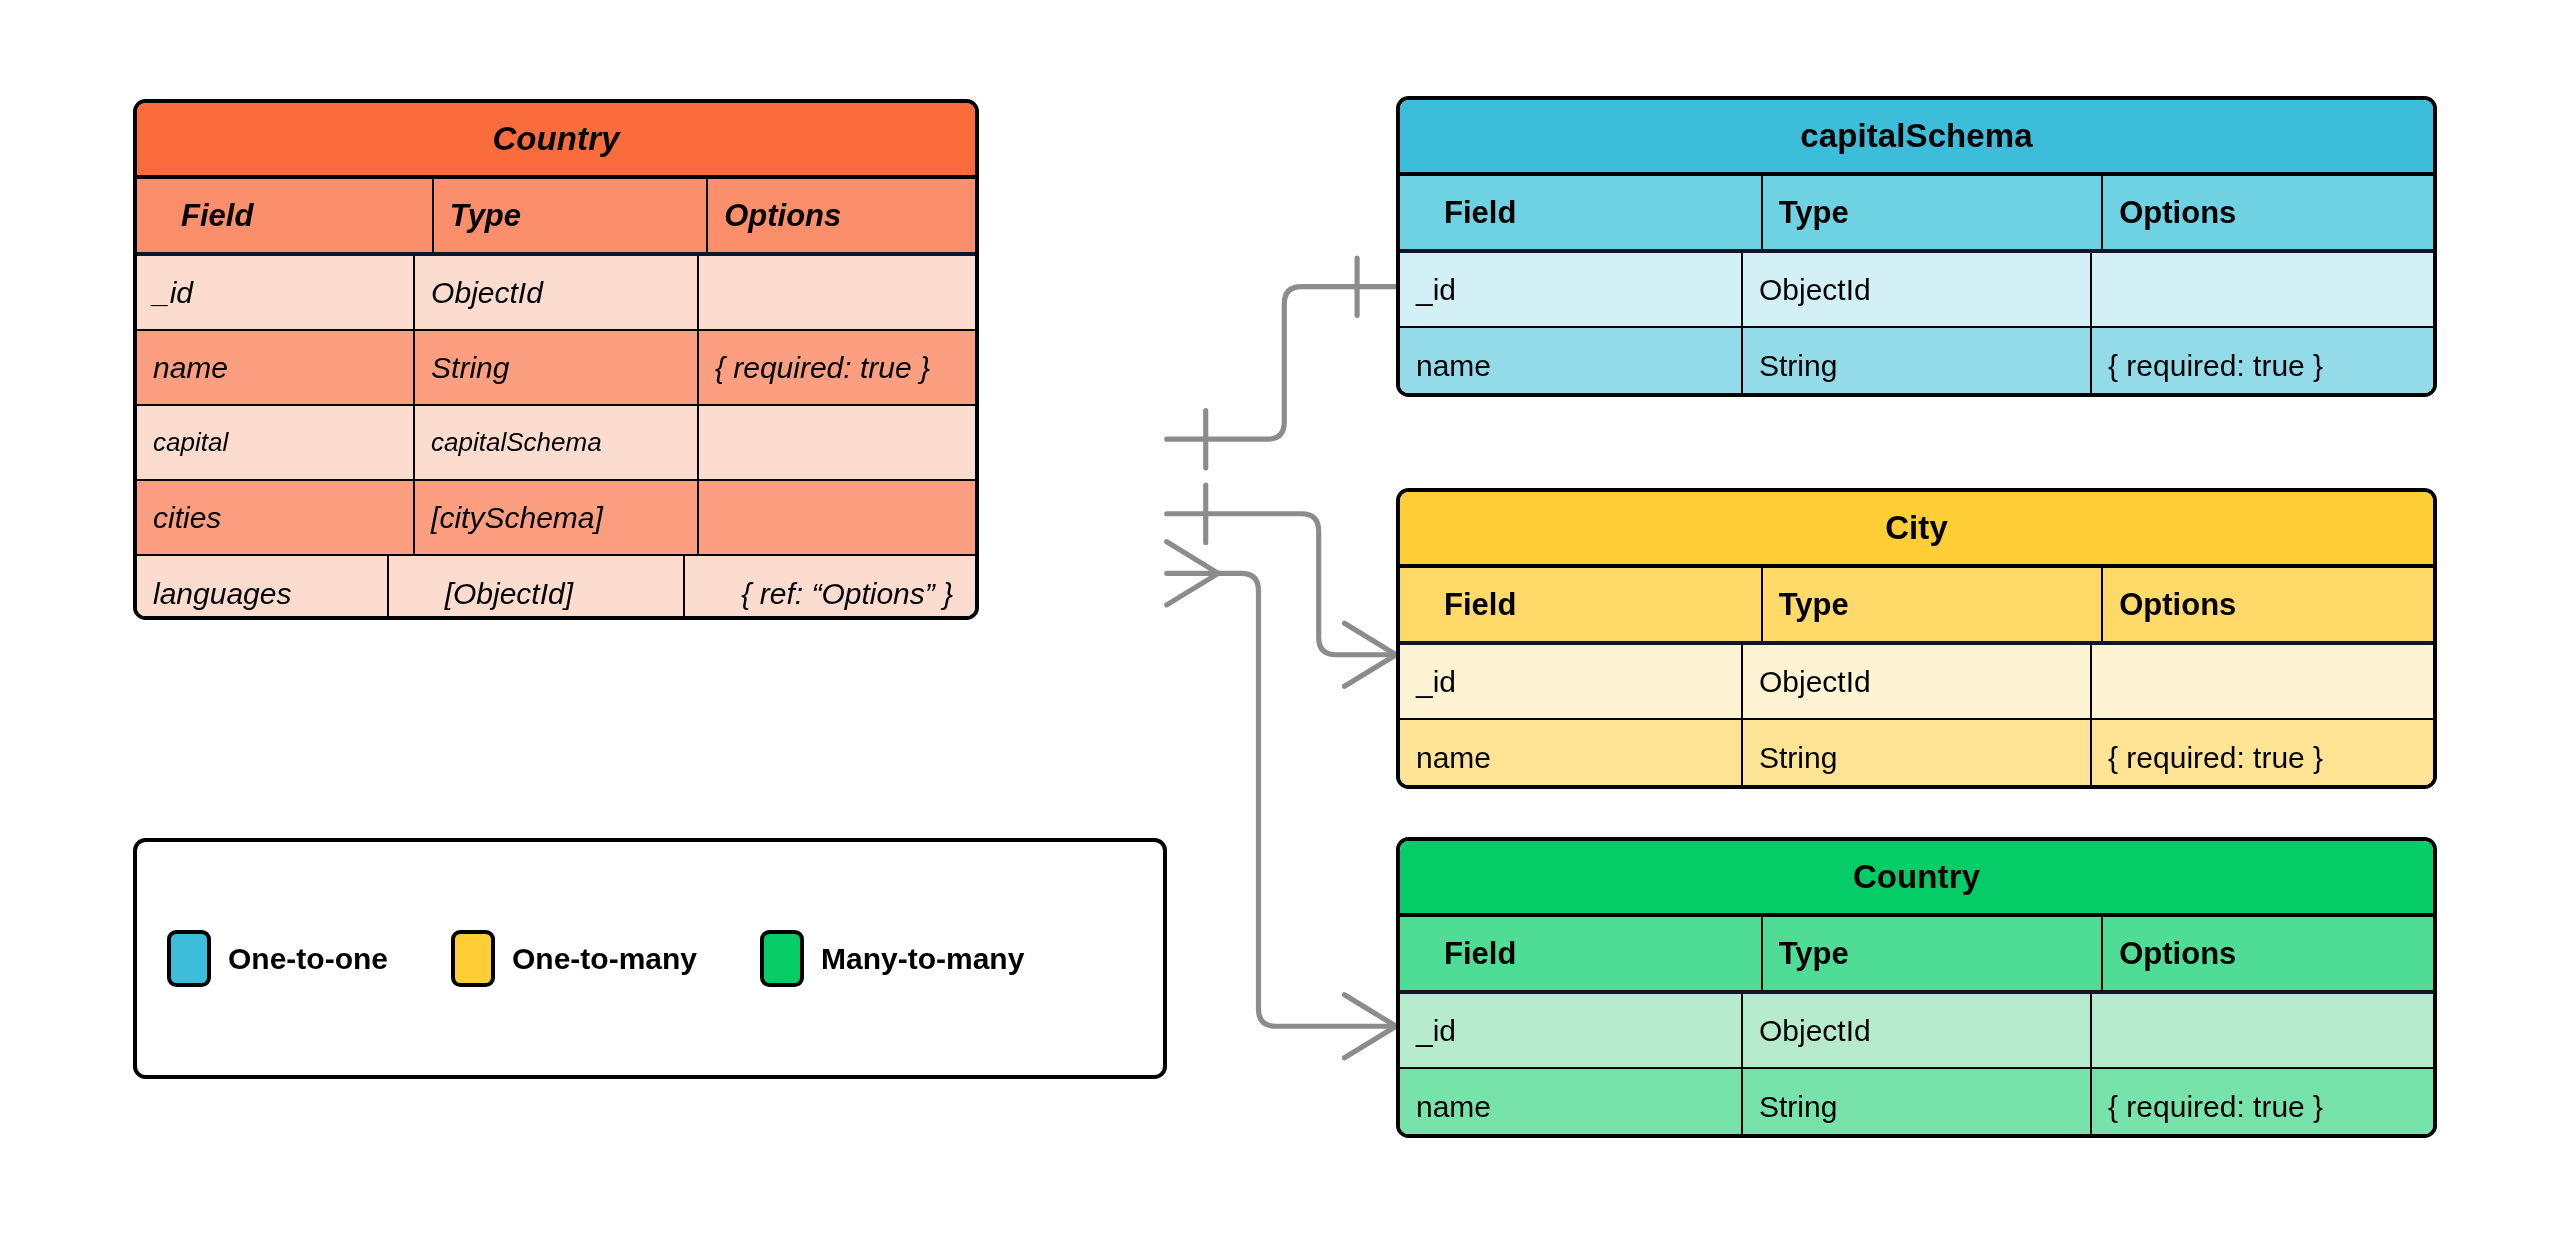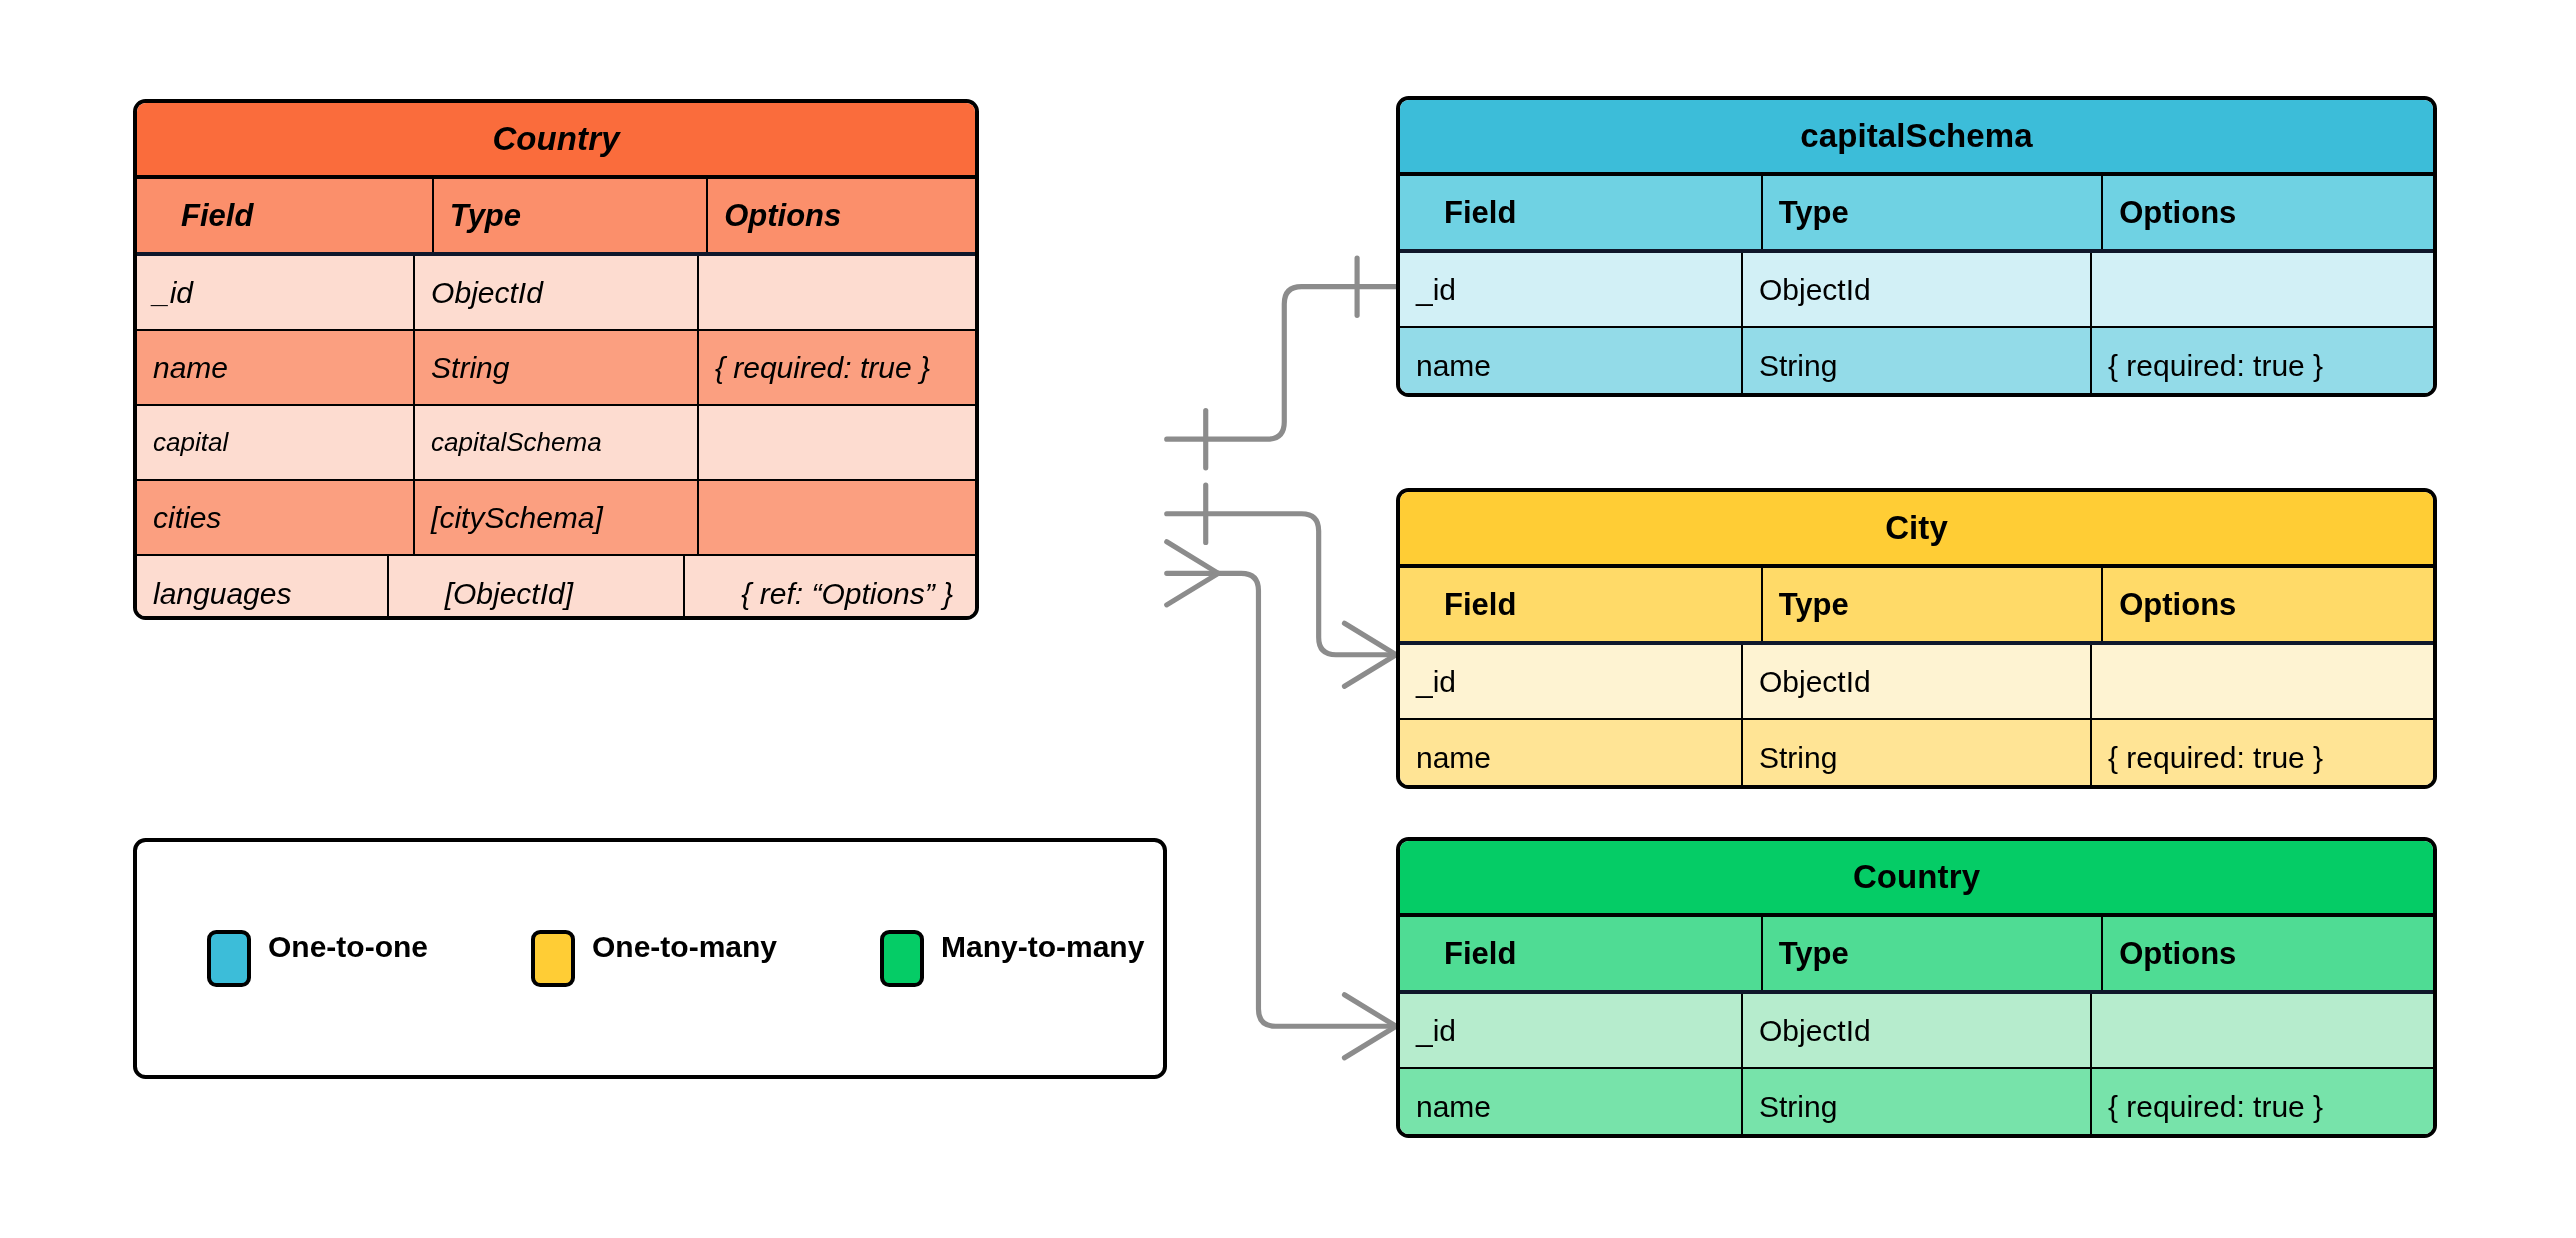--- a/index.html
+++ b/index.html
@@ -67,21 +67,21 @@
     align-items: center;
   }
   .legend-inner {
     display: flex;
     align-items: center;
     width: 100%;
     padding-left: 30px;
   }
   .legend-item {
     display: flex;
-    margin-left: 40px;
+    align-items: center;
   }
   .legend-swatch {
     width: 44px;
     height: 57px;
     border: 4px solid #000000;
     border-radius: 9.2px;
     box-sizing: border-box;
     flex: none;
   }
   .legend-label {

